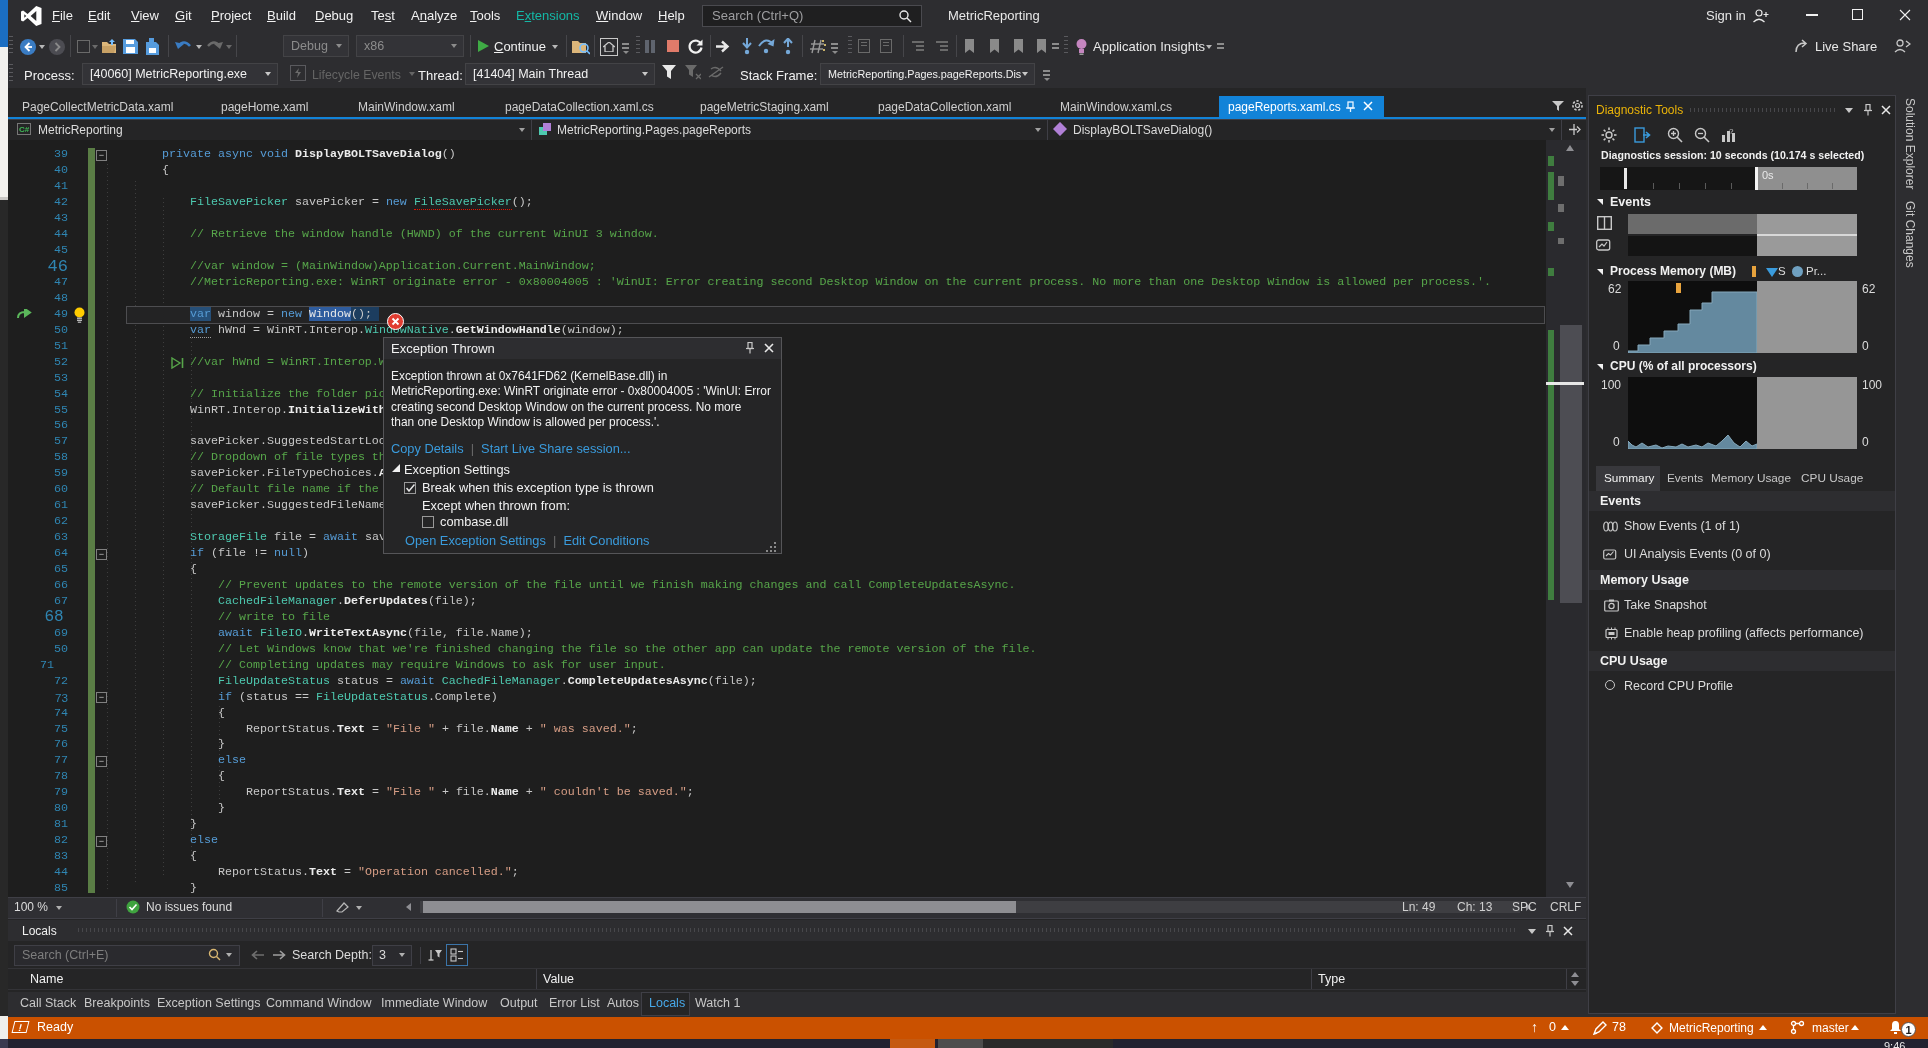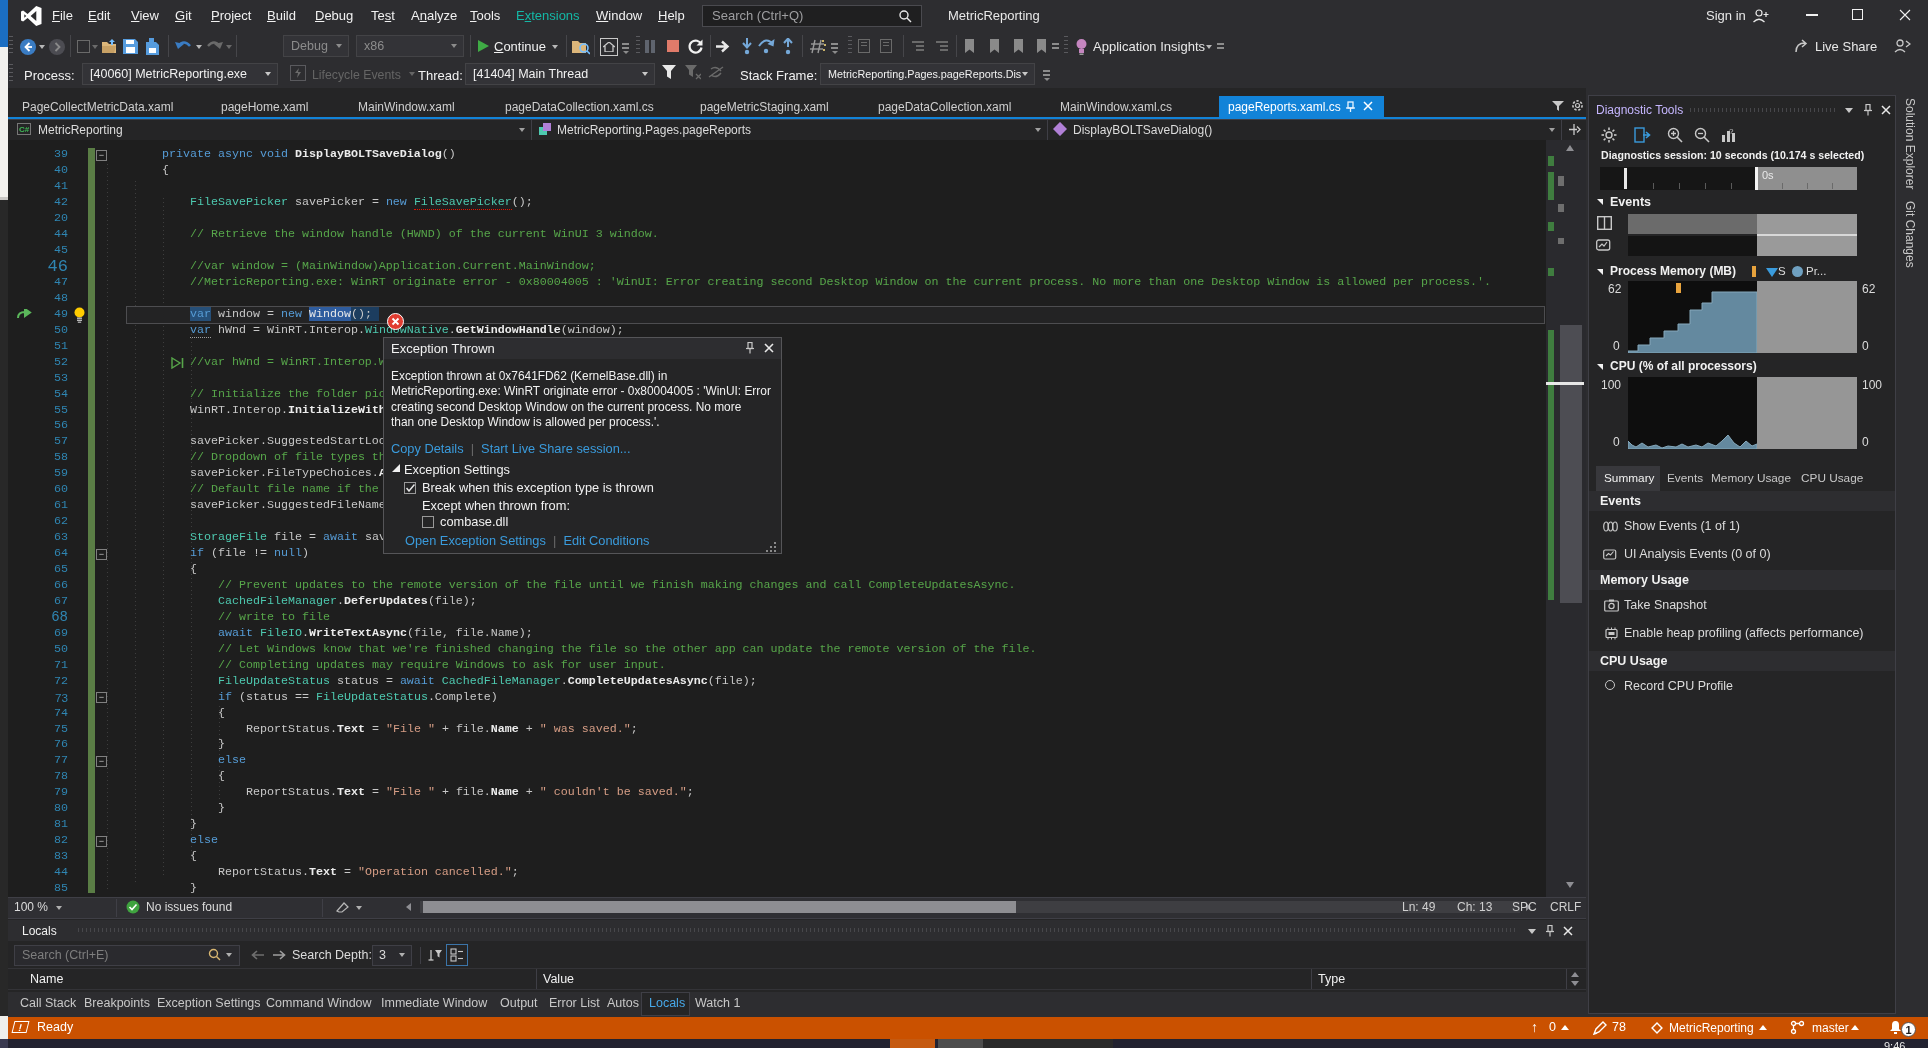--- a/index.html
+++ b/index.html
@@ -290,21 +290,21 @@
 <div style="position:absolute;left:106.5px;top:164px;width:1px;height:727px;background-image:repeating-linear-gradient(#3e3e3e 0 1px,transparent 1px 4px)"></div>
 <div style="position:absolute;left:134.5px;top:181px;width:1px;height:704px;background-image:repeating-linear-gradient(#3e3e3e 0 1px,transparent 1px 4px)"></div>
 <div style="position:absolute;left:162.5px;top:198px;width:1px;height:678px;background-image:repeating-linear-gradient(#3e3e3e 0 1px,transparent 1px 4px)"></div>
 <div style="position:absolute;left:190.5px;top:330px;width:1px;height:530px;background-image:repeating-linear-gradient(#3e3e3e 0 1px,transparent 1px 4px)"></div>
 <div style="position:absolute;left:218.5px;top:706px;width:1px;height:94px;background-image:repeating-linear-gradient(#3e3e3e 0 1px,transparent 1px 4px)"></div>
 <div style="position:absolute;left:88px;top:148px;width:7px;height:745px;background:#5a7d45"></div>
 <div style="position:absolute;left:40px;top:147.3px;width:28px;text-align:right;font-family:'Liberation Mono',monospace;font-size:11.664px;line-height:15.95px;color:#2f86b3">39</div>
 <div style="position:absolute;left:40px;top:163.25px;width:28px;text-align:right;font-family:'Liberation Mono',monospace;font-size:11.664px;line-height:15.95px;color:#2f86b3">40</div>
 <div style="position:absolute;left:40px;top:179.2px;width:28px;text-align:right;font-family:'Liberation Mono',monospace;font-size:11.664px;line-height:15.95px;color:#2f86b3">41</div>
 <div style="position:absolute;left:40px;top:195.15px;width:28px;text-align:right;font-family:'Liberation Mono',monospace;font-size:11.664px;line-height:15.95px;color:#2f86b3">42</div>
-<div style="position:absolute;left:40px;top:211.1px;width:28px;text-align:right;font-family:'Liberation Mono',monospace;font-size:11.664px;line-height:15.95px;color:#2f86b3">20</div>
+<div style="position:absolute;left:40px;top:211.1px;width:28px;text-align:right;font-family:'Liberation Mono',monospace;font-size:11.664px;line-height:15.95px;color:#2f86b3">43</div>
 <div style="position:absolute;left:40px;top:227.05px;width:28px;text-align:right;font-family:'Liberation Mono',monospace;font-size:11.664px;line-height:15.95px;color:#2f86b3">44</div>
 <div style="position:absolute;left:40px;top:243.0px;width:28px;text-align:right;font-family:'Liberation Mono',monospace;font-size:11.664px;line-height:15.95px;color:#2f86b3">45</div>
 <div style="position:absolute;left:40px;top:258.95px;width:28px;text-align:right;font-family:'Liberation Mono',monospace;font-size:17px;line-height:15.95px;color:#2f86b3">46</div>
 <div style="position:absolute;left:40px;top:274.9px;width:28px;text-align:right;font-family:'Liberation Mono',monospace;font-size:11.664px;line-height:15.95px;color:#2f86b3">47</div>
 <div style="position:absolute;left:40px;top:290.85px;width:28px;text-align:right;font-family:'Liberation Mono',monospace;font-size:11.664px;line-height:15.95px;color:#2f86b3">48</div>
 <div style="position:absolute;left:40px;top:306.8px;width:28px;text-align:right;font-family:'Liberation Mono',monospace;font-size:11.664px;line-height:15.95px;color:#2f86b3">49</div>
 <div style="position:absolute;left:40px;top:322.75px;width:28px;text-align:right;font-family:'Liberation Mono',monospace;font-size:11.664px;line-height:15.95px;color:#2f86b3">50</div>
 <div style="position:absolute;left:40px;top:338.7px;width:28px;text-align:right;font-family:'Liberation Mono',monospace;font-size:11.664px;line-height:15.95px;color:#2f86b3">51</div>
 <div style="position:absolute;left:40px;top:354.65px;width:28px;text-align:right;font-family:'Liberation Mono',monospace;font-size:11.664px;line-height:15.95px;color:#2f86b3">52</div>
 <div style="position:absolute;left:40px;top:370.6px;width:28px;text-align:right;font-family:'Liberation Mono',monospace;font-size:11.664px;line-height:15.95px;color:#2f86b3">53</div>
@@ -315,24 +315,24 @@
 <div style="position:absolute;left:40px;top:450.35px;width:28px;text-align:right;font-family:'Liberation Mono',monospace;font-size:11.664px;line-height:15.95px;color:#2f86b3">58</div>
 <div style="position:absolute;left:40px;top:466.3px;width:28px;text-align:right;font-family:'Liberation Mono',monospace;font-size:11.664px;line-height:15.95px;color:#2f86b3">59</div>
 <div style="position:absolute;left:40px;top:482.25px;width:28px;text-align:right;font-family:'Liberation Mono',monospace;font-size:11.664px;line-height:15.95px;color:#2f86b3">60</div>
 <div style="position:absolute;left:40px;top:498.2px;width:28px;text-align:right;font-family:'Liberation Mono',monospace;font-size:11.664px;line-height:15.95px;color:#2f86b3">61</div>
 <div style="position:absolute;left:40px;top:514.15px;width:28px;text-align:right;font-family:'Liberation Mono',monospace;font-size:11.664px;line-height:15.95px;color:#2f86b3">62</div>
 <div style="position:absolute;left:40px;top:530.1px;width:28px;text-align:right;font-family:'Liberation Mono',monospace;font-size:11.664px;line-height:15.95px;color:#2f86b3">63</div>
 <div style="position:absolute;left:40px;top:546.05px;width:28px;text-align:right;font-family:'Liberation Mono',monospace;font-size:11.664px;line-height:15.95px;color:#2f86b3">64</div>
 <div style="position:absolute;left:40px;top:562.0px;width:28px;text-align:right;font-family:'Liberation Mono',monospace;font-size:11.664px;line-height:15.95px;color:#2f86b3">65</div>
 <div style="position:absolute;left:40px;top:577.95px;width:28px;text-align:right;font-family:'Liberation Mono',monospace;font-size:11.664px;line-height:15.95px;color:#2f86b3">66</div>
 <div style="position:absolute;left:40px;top:593.9px;width:28px;text-align:right;font-family:'Liberation Mono',monospace;font-size:11.664px;line-height:15.95px;color:#2f86b3">67</div>
-<div style="position:absolute;left:40px;top:609.85px;width:28px;text-align:right;font-family:'Liberation Mono',monospace;font-size:14px;line-height:15.95px;color:#2f86b3">68</div>
+<div style="position:absolute;left:40px;top:609.85px;width:28px;text-align:center;font-family:'Liberation Mono',monospace;font-size:16px;line-height:15.95px;color:#2f86b3">68</div>
 <div style="position:absolute;left:40px;top:625.8px;width:28px;text-align:right;font-family:'Liberation Mono',monospace;font-size:11.664px;line-height:15.95px;color:#2f86b3">69</div>
 <div style="position:absolute;left:40px;top:641.75px;width:28px;text-align:right;font-family:'Liberation Mono',monospace;font-size:11.664px;line-height:15.95px;color:#2f86b3">50</div>
-<div style="position:absolute;left:40px;top:657.7px;width:28px;text-align:right;font-family:'Liberation Mono',monospace;font-size:11.664px;line-height:15.95px;color:#2f86b3">71</div>
+<div style="position:absolute;left:40px;top:657.7px;width:28px;font-family:'Liberation Mono',monospace;font-size:11.664px;line-height:15.95px;color:#2f86b3">71</div>
 <div style="position:absolute;left:40px;top:673.65px;width:28px;text-align:right;font-family:'Liberation Mono',monospace;font-size:11.664px;line-height:15.95px;color:#2f86b3">72</div>
 <div style="position:absolute;left:40px;top:689.6px;width:28px;text-align:right;font-family:Liberation Sans, sans-serif;font-size:11.664px;line-height:15.95px;color:#2f86b3">73</div>
 <div style="position:absolute;left:40px;top:705.55px;width:28px;text-align:right;font-family:'Liberation Mono',monospace;font-size:11.664px;line-height:15.95px;color:#2f86b3">74</div>
 <div style="position:absolute;left:40px;top:721.5px;width:28px;text-align:right;font-family:'Liberation Mono',monospace;font-size:11.664px;line-height:15.95px;color:#2f86b3">75</div>
 <div style="position:absolute;left:40px;top:737.45px;width:28px;text-align:right;font-family:'Liberation Mono',monospace;font-size:11.664px;line-height:15.95px;color:#2f86b3">76</div>
 <div style="position:absolute;left:40px;top:753.4px;width:28px;text-align:right;font-family:'Liberation Mono',monospace;font-size:11.664px;line-height:15.95px;color:#2f86b3">77</div>
 <div style="position:absolute;left:40px;top:769.35px;width:28px;text-align:right;font-family:'Liberation Mono',monospace;font-size:11.664px;line-height:15.95px;color:#2f86b3">78</div>
 <div style="position:absolute;left:40px;top:785.3px;width:28px;text-align:right;font-family:'Liberation Mono',monospace;font-size:11.664px;line-height:15.95px;color:#2f86b3">79</div>
 <div style="position:absolute;left:40px;top:801.25px;width:28px;text-align:right;font-family:'Liberation Mono',monospace;font-size:11.664px;line-height:15.95px;color:#2f86b3">80</div>
 <div style="position:absolute;left:40px;top:817.2px;width:28px;text-align:right;font-family:'Liberation Mono',monospace;font-size:11.664px;line-height:15.95px;color:#2f86b3">81</div>
@@ -540,21 +540,21 @@
 <div style="position:absolute;left:266px;top:996px;font-size:12.5px;color:#c8c8c8;white-space:nowrap">Command Window</div>
 <div style="position:absolute;left:381px;top:996px;font-size:12.5px;color:#c8c8c8;white-space:nowrap">Immediate Window</div>
 <div style="position:absolute;left:500px;top:996px;font-size:12.5px;color:#c8c8c8;white-space:nowrap">Output</div>
 <div style="position:absolute;left:549px;top:996px;font-size:12.5px;color:#c8c8c8;white-space:nowrap">Error List</div>
 <div style="position:absolute;left:607px;top:996px;font-size:12.5px;color:#c8c8c8;white-space:nowrap">Autos</div>
 <div style="position:absolute;left:695px;top:996px;font-size:12.5px;color:#c8c8c8;white-space:nowrap">Watch 1</div>
 <div style="position:absolute;left:641px;top:992px;width:49px;height:24px;background:#252526;border:1px solid #3f3f46"></div>
 <div style="position:absolute;left:649px;top:996px;font-size:12.5px;color:#47a8e8">Locals</div>
 <div style="position:absolute;left:1586px;top:88px;width:312px;height:929px;background:#2d2d30"></div>
 <div style="position:absolute;left:1588px;top:95px;width:308px;height:919px;background:#252526;border:1px solid #3f3f46"></div>
-<div style="position:absolute;left:1596px;top:103px;font-size:12px;color:#c4b5fd">Diagnostic Tools</div>
+<div style="position:absolute;left:1596px;top:103px;font-size:12px;color:#eab308">Diagnostic Tools</div>
 <div style="position:absolute;left:1690px;top:108px;width:145px;height:4px;background-image:repeating-linear-gradient(90deg,#47474b 0 1px,transparent 1px 4px)"></div>
 <div style="position:absolute;left:1845px;top:108px;width:0;height:0;border-left:4px solid transparent;border-right:4px solid transparent;border-top:5px solid #c8c8c8"></div>
 <svg style="position:absolute;left:1863px;top:104px" width="10" height="12" viewBox="0 0 10 12">
     <g stroke="#c8c8c8" stroke-width="1.2" fill="none">
       <rect x="3" y="0.5" width="4" height="6"></rect>
       <line x1="1" y1="6.5" x2="9" y2="6.5"></line>
       <line x1="5" y1="6.5" x2="5" y2="11.5"></line>
     </g>
   </svg>
 <svg style="position:absolute;left:1881px;top:105px" width="10" height="10" viewBox="0 0 10 10">

